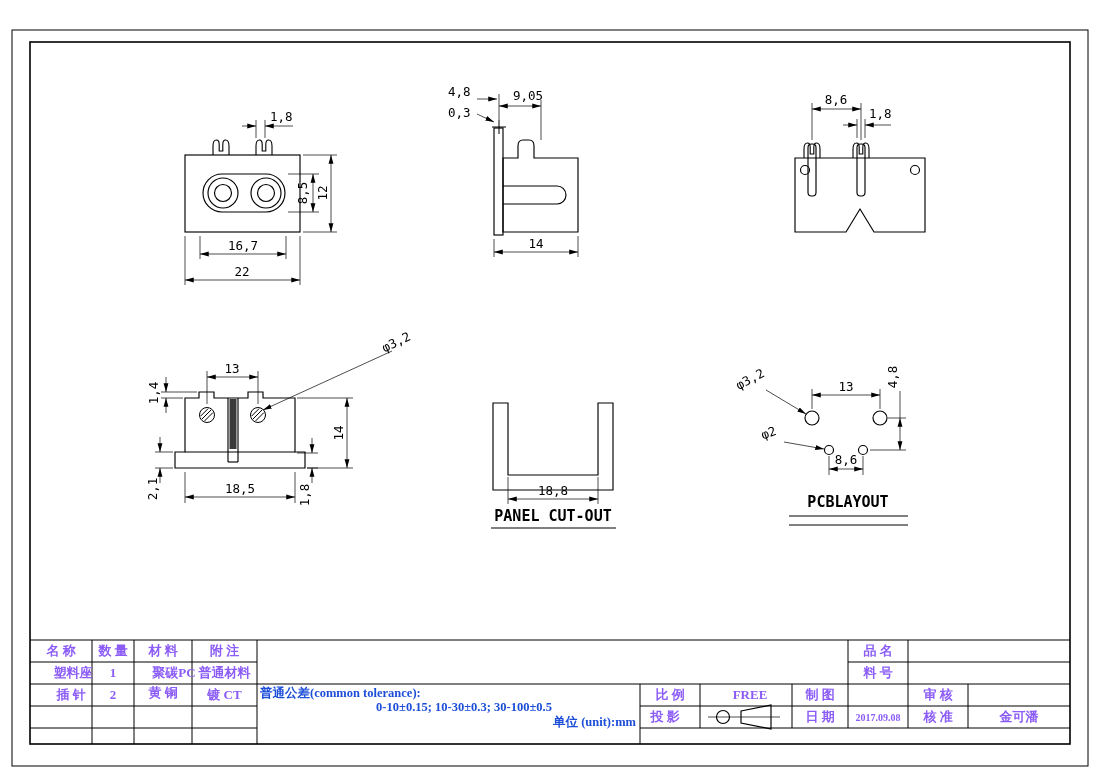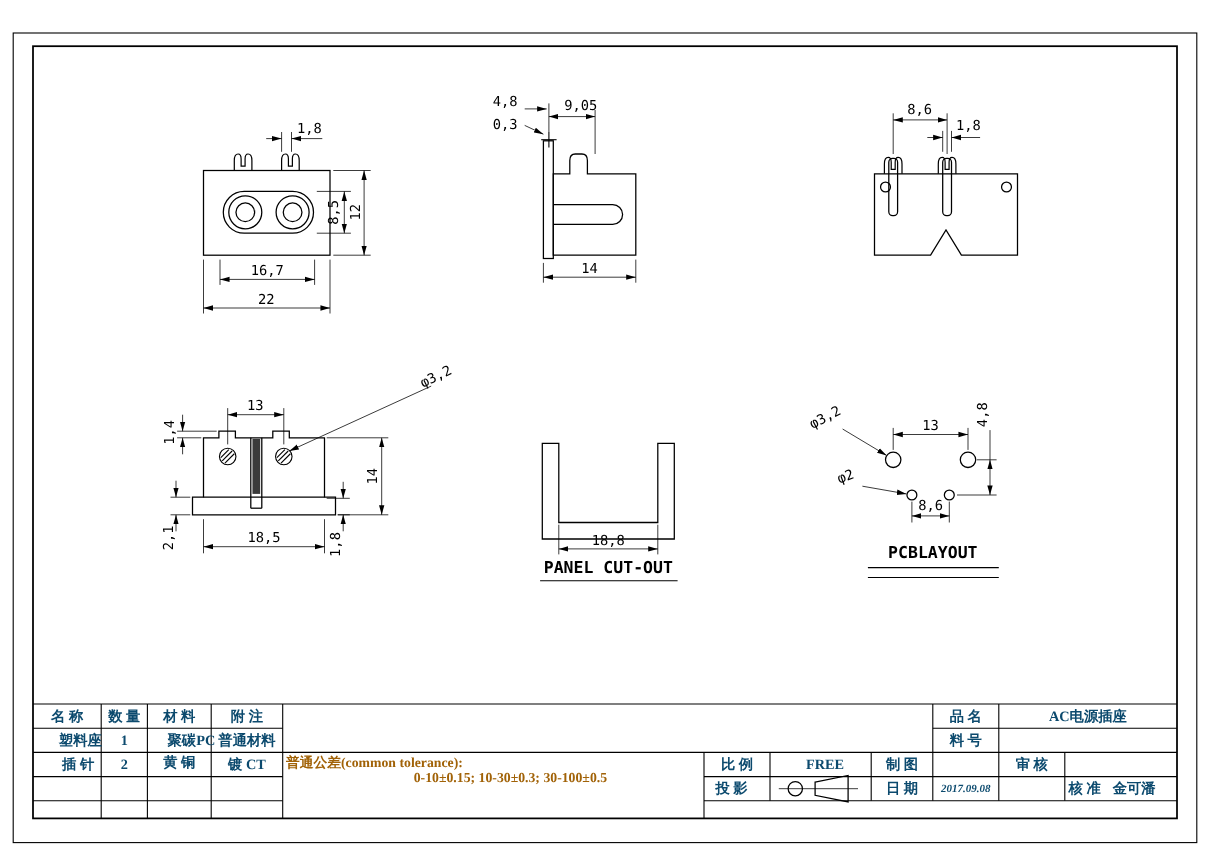--- a/index.html
+++ b/index.html
@@ -5,24 +5,24 @@
   html,body{margin:0;padding:0;background:#ffffff;}
   .sheet{position:relative;width:1100px;height:778px;background:#ffffff;overflow:hidden;}
   svg{position:absolute;left:0;top:0;}
   .ol{fill:none;stroke:#000;stroke-width:1.15;}
   .thin{fill:none;stroke:#000;stroke-width:0.7;}
   .dim{fill:none;stroke:#000;stroke-width:0.7;}
   .tl{stroke:#000;stroke-width:1;}
   text.d{font-family:"DejaVu Sans Mono",monospace;font-size:12.5px;fill:#000;stroke:none;}
   text.lbl{font-family:"DejaVu Sans Mono",monospace;font-size:15px;font-weight:bold;fill:#000;stroke:none;}
   .cell{position:absolute;display:flex;align-items:center;justify-content:center;
-        font-family:"Liberation Serif",serif;font-weight:bold;font-size:13px;color:#0c4a6e;white-space:nowrap;}
-  .cell.small{font-size:10px;font-style:italic;}
+        font-family:"Liberation Serif",serif;font-weight:bold;font-size:13px;color:#8b5cf6;white-space:nowrap;}
+  .cell.small{font-size:10px;}
   .tol{position:absolute;display:flex;align-items:center;font-family:"Liberation Serif",serif;
-       font-weight:bold;font-size:12.5px;color:#a16207;white-space:nowrap;}
+       font-weight:bold;font-size:12.5px;color:#1d4ed8;white-space:nowrap;}
 </style>
 </head>
 <body>
 
 <div class="sheet">
 
 <svg width="1100" height="778" viewBox="0 0 1100 778">
   <defs>
     <marker id="ar" viewBox="0 0 12 8" refX="11.5" refY="4" markerWidth="13" markerHeight="8.7" orient="auto-start-reverse" markerUnits="strokeWidth">
       <path d="M0,0.8 L11.5,4 L0,7.2 Z" fill="#000"></path>
@@ -245,31 +245,31 @@
 <div class="cell" style="left:134px;top:662px;width:58px;height:22px;padding-left:11px;">聚碳PC</div>
 <div class="cell" style="left:192px;top:662px;width:65px;height:22px;">普通材料</div>
 
 <div class="cell" style="left:30px;top:684px;width:82px;height:22px;">插 针</div>
 <div class="cell" style="left:92px;top:684px;width:42px;height:22px;">2</div>
 <div class="cell" style="left:134px;top:684px;width:58px;height:18px;">黄 铜</div>
 <div class="cell" style="left:192px;top:684px;width:65px;height:22px;">镀 CT</div>
 
 <div class="tol" style="left:260px;top:685px;width:376px;height:16px;justify-content:flex-start;">普通公差(common tolerance):</div>
 <div class="tol" style="left:276px;top:699px;width:376px;height:16px;justify-content:center;">0-10±0.15; 10-30±0.3; 30-100±0.5</div>
+<div class="tol" style="left:260px;top:714px;width:376px;height:16px;justify-content:flex-end;padding-right:72px;">单位 (unit):mm</div>
 
 <div class="cell" style="left:640px;top:684px;width:60px;height:22px;">比 例</div>
 <div class="cell" style="left:700px;top:684px;width:100px;height:22px;">FREE</div>
 <div class="cell" style="left:792px;top:684px;width:56px;height:22px;">制 图</div>
 <div class="cell" style="left:848px;top:684px;width:60px;height:22px;"></div>
 <div class="cell" style="left:908px;top:684px;width:60px;height:22px;">审 核</div>
 <div class="cell" style="left:968px;top:684px;width:102px;height:22px;"></div>
 
 <div class="cell" style="left:640px;top:706px;width:50px;height:22px;">投 影</div>
 <div class="cell" style="left:792px;top:706px;width:56px;height:22px;">日 期</div>
 <div class="cell small" style="left:848px;top:706px;width:60px;height:22px;">2017.09.08</div>
-<div class="cell" style="left:908px;top:706px;width:60px;height:22px;padding-left:48px;">核 准</div>
-<div class="cell" style="left:968px;top:706px;width:102px;height:22px;padding-left:12px;">金可潘</div>
+<div class="cell" style="left:908px;top:706px;width:60px;height:22px;">核 准</div>
+<div class="cell" style="left:968px;top:706px;width:102px;height:22px;">金可潘</div>
 
 <div class="cell" style="left:848px;top:640px;width:60px;height:22px;">品 名</div>
-<div class="cell" style="left:908px;top:640px;width:162px;height:22px;">AC电源插座</div>
 <div class="cell" style="left:848px;top:662px;width:60px;height:22px;text-align:right;">料 号</div>
 
 </div>
 
 </body></html>

